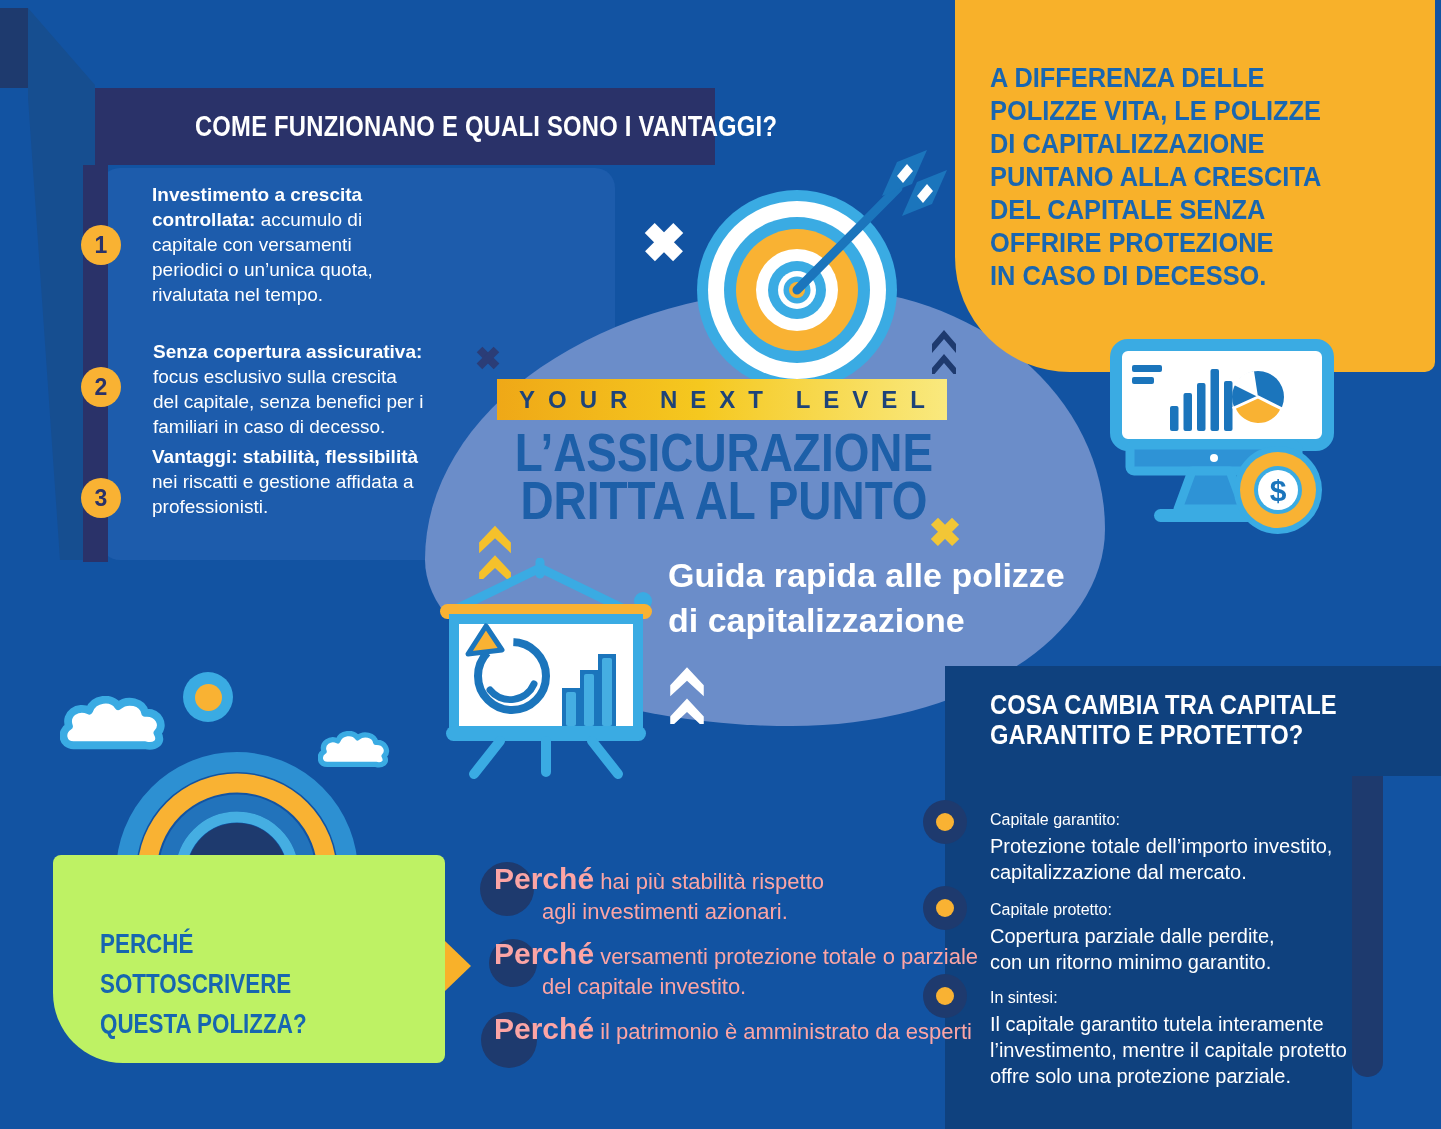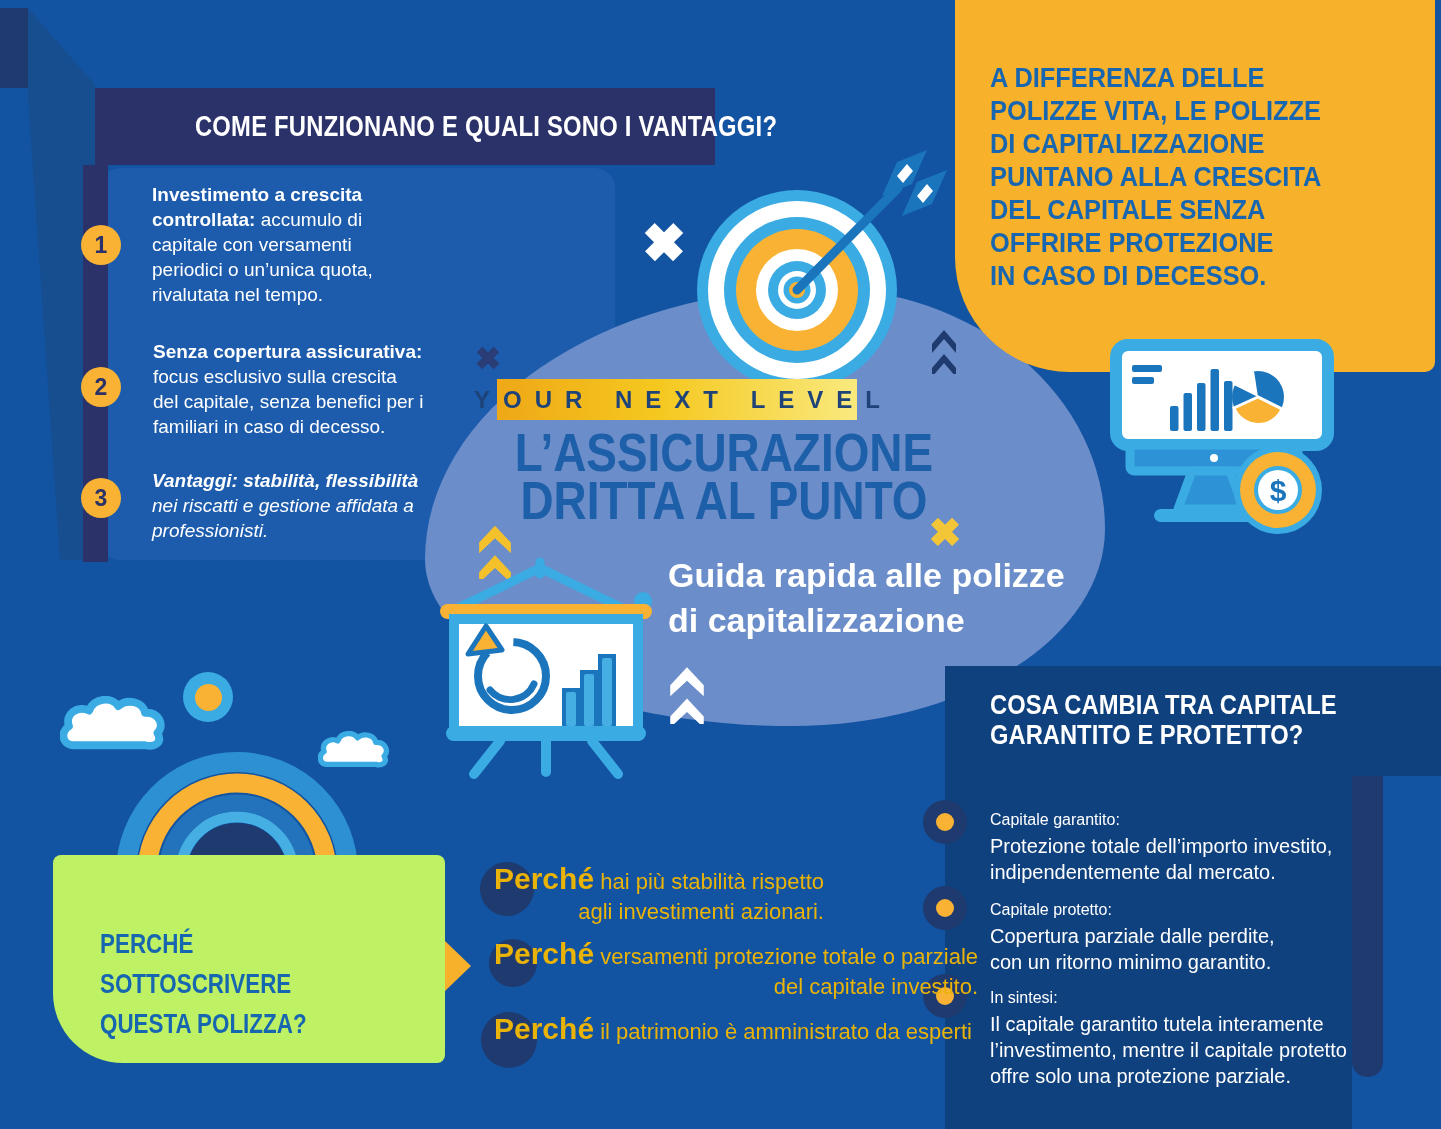--- a/index.html
+++ b/index.html
@@ -15,21 +15,21 @@
   .adv-panel{left:100px;top:168px;width:515px;height:392px;background:#1d5cac;border-radius:20px;}
   .timeline{left:83px;top:165px;width:25px;height:397px;background:#2a3269;}
   .num-badge{width:40px;height:40px;border-radius:50%;background:#f9b233;color:#2a3269;font-weight:bold;font-size:23px;display:flex;align-items:center;justify-content:center;}
   .adv-text{width:272px;color:#fff;font-size:19px;line-height:1.32;}
   .adv-text b{font-weight:bold;}
   
   .callout{left:955px;top:0;width:480px;height:372px;background:#f8b12a;border-radius:0 0 10px 115px;}
   .callout-text{left:35px;top:62px;color:#1966b0;font-weight:bold;font-size:27px;line-height:33px;white-space:pre-line;transform:scaleX(.94);transform-origin:left top;}
   
   .blob{left:425px;top:288px;width:680px;height:438px;background:#6b8dc9;border-radius:58% 42% 46% 54% / 62% 55% 45% 38%;}
-  .kicker{left:497px;top:379px;width:360px;height:41px;background:linear-gradient(90deg,#efa817 0%,#f5c81f 45%,#f9e97e 100%);display:flex;align-items:center;justify-content:center;}
+  .kicker{left:497px;top:379px;width:450px;height:41px;background:linear-gradient(90deg,#efa817 0%,#f5c81f 45%,#f9e97e 100%);display:flex;align-items:center;justify-content:center;}
   .kicker span{color:#1d4379;font-weight:bold;font-size:24px;letter-spacing:13px;text-indent:13px;white-space:nowrap;}
   .page-title{left:474px;top:428px;width:500px;text-align:center;color:#1d5fa8;font-weight:bold;font-size:54px;line-height:48px;white-space:pre-line;transform:scaleX(.85);transform-origin:center top;}
   .page-subtitle{left:668px;top:553px;color:#fff;font-weight:bold;font-size:34px;line-height:45px;white-space:pre-line;}
   
   .cross{position:absolute;}
   .cross::before,.cross::after{content:"";position:absolute;left:50%;top:50%;width:100%;height:34%;background:var(--c);}
   .cross::before{transform:translate(-50%,-50%) rotate(45deg);}
   .cross::after{transform:translate(-50%,-50%) rotate(-45deg);}
   .dot{left:634px;top:592px;width:18px;height:18px;border-radius:50%;background:#3aabe3;}
   
@@ -40,23 +40,23 @@
   .bullet{width:44px;height:44px;border-radius:50%;background:#1e3a6e;display:flex;align-items:center;justify-content:center;}
   .bullet i{width:18px;height:18px;border-radius:50%;background:#f9b233;}
   .comp-item{width:400px;color:#fff;}
   .comp-item b{display:block;font-size:16px;line-height:27px;font-weight:normal;}
   .comp-item span{display:block;font-size:20px;line-height:26px;white-space:pre-line;}
   
   .bubble{left:53px;top:855px;width:392px;height:208px;background:#bef264;border-radius:8px 8px 8px 70px;}
   .bubble-pointer{left:445px;top:941px;width:0;height:0;border-top:25px solid transparent;border-bottom:25px solid transparent;border-left:26px solid #f8b12a;}
   .bubble-text{left:47px;top:69px;color:#1766b0;font-weight:bold;font-size:28px;line-height:40px;white-space:pre-line;transform:scaleX(.8);transform-origin:left top;}
   .reason-marker{border-radius:50%;background:#1e3a6e;}
-  .reason{color:#eab308;font-size:22px;line-height:30px;text-align:right;}
+  .reason{color:#fca5a5;font-size:22px;line-height:30px;}
   .reason .lead{font-weight:bold;font-size:30px;}
-  .reason .nl{display:block;}
+  .reason .nl{display:block;margin-left:48px;}
   .sun-outer{left:183px;top:672px;width:50px;height:50px;border-radius:50%;background:#3aabe3;display:flex;align-items:center;justify-content:center;}
   .sun-core{width:27px;height:27px;border-radius:50%;background:#f9b233;}
 </style>
 </head>
 <body>
 
 <div class="stage">
 
   <svg class="abs" style="left:0;top:0;" width="120" height="570" viewBox="0 0 120 570">
     <polygon points="28,8 95,85 95,560 60,560 28,98" fill="#164e90"></polygon>
@@ -149,21 +149,21 @@
   <div class="abs num-badge" style="left:81px;top:367px;">
     <span>2</span>
   </div>
   <p class="abs adv-text" style="left:152px;top:338px;margin:1px;">
     <b>Senza copertura assicurativa:</b><span> focus esclusivo sulla crescita del capitale, senza benefici per i familiari in caso di decesso.</span>
   </p>
 
   <div class="abs num-badge" style="left:81px;top:478px;">
     <span>3</span>
   </div>
-  <p class="abs adv-text" style="left:152px;top:468px;margin:0;font-style:italic;">
+  <p class="abs adv-text" style="left:152px;top:444px;margin:0;">
     <b>Vantaggi: stabilità, flessibilità</b><span> nei riscatti e gestione affidata a professionisti.</span>
   </p>
 
   <div class="abs callout">
     <div class="abs callout-text">A DIFFERENZA DELLE
 POLIZZE VITA, LE POLIZZE
 DI CAPITALIZZAZIONE
 PUNTANO ALLA CRESCITA
 DEL CAPITALE SENZA
 OFFRIRE PROTEZIONE
@@ -204,21 +204,21 @@
   <div class="abs panel-column"></div>
   <div class="abs comp-title">COSA CAMBIA TRA CAPITALE
 GARANTITO E PROTETTO?</div>
 
   <div class="abs bullet" style="left:923px;top:800px;">
       <i></i>
     </div>
   <div class="abs comp-item" style="left:990px;top:806px;">
     <b>Capitale garantito:</b>
     <span>Protezione totale dell’importo investito,
-indipendentemente dal mercato.</span>
+capitalizzazione dal mercato.</span>
   </div>
 
   <div class="abs bullet" style="left:923px;top:886px;">
       <i></i>
     </div>
   <div class="abs comp-item" style="left:990px;top:896px;">
     <b>Capitale protetto:</b>
     <span>Copertura parziale dalle perdite,
 con un ritorno minimo garantito.</span>
   </div>

